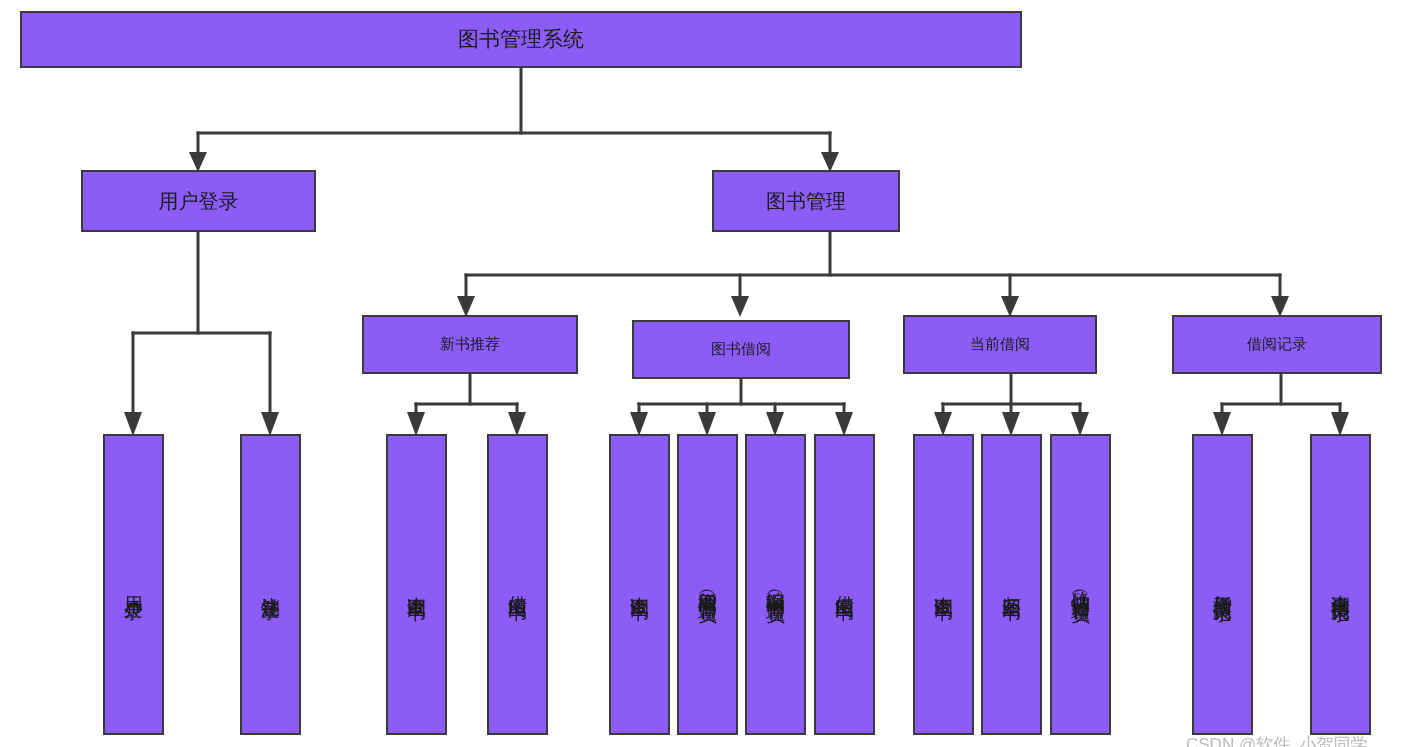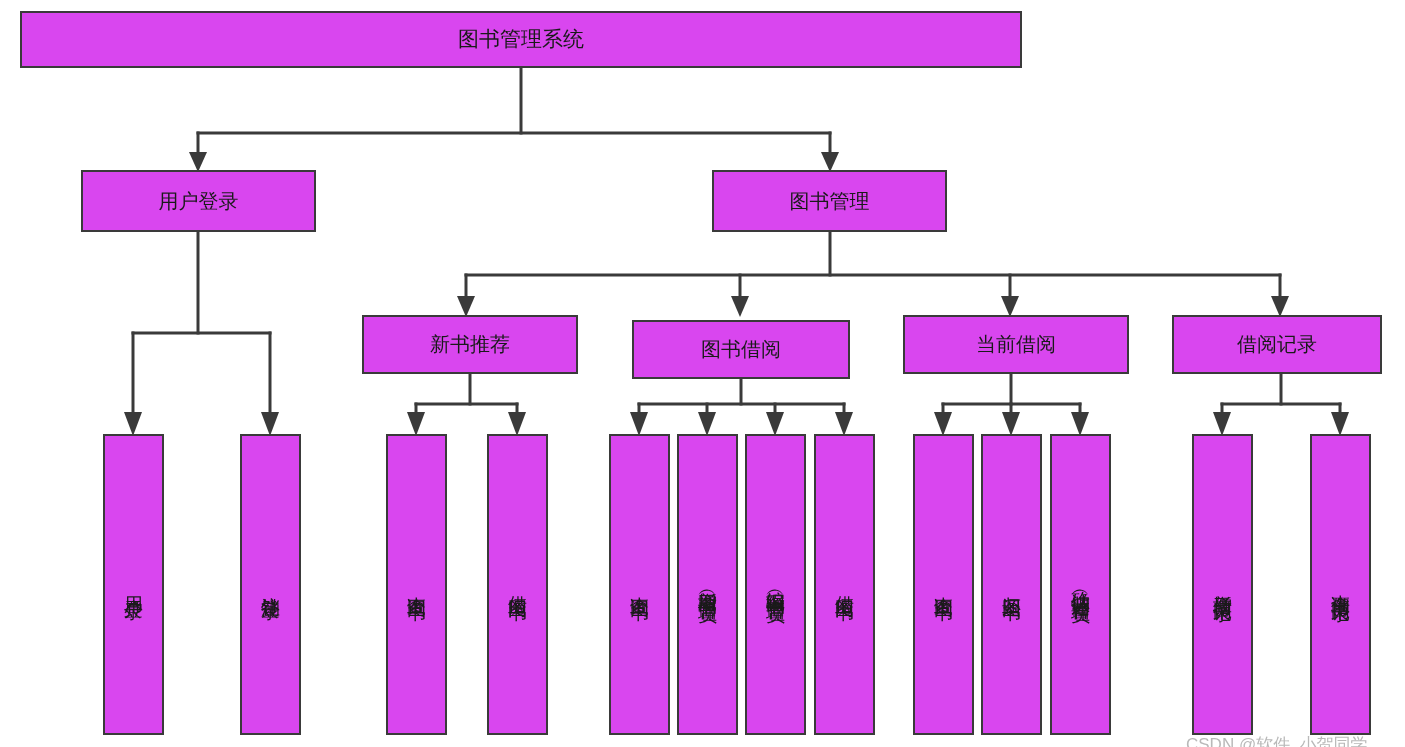--- a/index.html
+++ b/index.html
@@ -22,38 +22,38 @@
     position: absolute;
     left: 0;
     top: 0;
     width: 1405px;
     height: 747px;
     pointer-events: none;
   }
   .node {
     position: absolute;
     box-sizing: border-box;
-    background: #d946ef;
+    background: #8b5cf6;
     border: 2px solid #3a3a3a;
     display: flex;
     align-items: center;
     justify-content: center;
     color: #1a1a1a;
     line-height: 1.25;
     text-align: center;
     z-index: 2;
   }
   .node.root {
     font-size: 21px;
   }
   .node.lvl2 {
     font-size: 20px;
   }
   .node.lvl3 {
-    font-size: 20px;
+    font-size: 15px;
   }
   .node.leaf {
     font-size: 19px;
     writing-mode: vertical-rl;
     text-orientation: upright;
     letter-spacing: 2px;
     align-items: center;
     justify-content: center;
     padding: 4px 0;
   }
@@ -158,31 +158,31 @@
     </g>
   </svg>
 
   <div class="node root" style="left:20px; top:11px; width:1002px; height:57px;">
     <span>图书管理系统</span>
   </div>
 
   <div class="node lvl2" style="left:81px; top:170px; width:235px; height:62px;">
     <span>用户登录</span>
   </div>
-  <div class="node lvl2" style="left:712px; top:170px; width:235px; height:62px;">
+  <div class="node lvl2" style="left:712px; top:170px; width:188px; height:62px;">
     <span>图书管理</span>
   </div>
 
   <div class="node lvl3" style="left:362px; top:315px; width:216px; height:59px;">
     <span>新书推荐</span>
   </div>
   <div class="node lvl3" style="left:632px; top:320px; width:218px; height:59px;">
     <span>图书借阅</span>
   </div>
-  <div class="node lvl3" style="left:903px; top:315px; width:226px; height:59px;">
+  <div class="node lvl3" style="left:903px; top:315px; width:194px; height:59px;">
     <span>当前借阅</span>
   </div>
   <div class="node lvl3" style="left:1172px; top:315px; width:210px; height:59px;">
     <span>借阅记录</span>
   </div>
 
   <div class="node leaf" style="left:103px; top:434px; width:61px; height:301px;">
     <span class="vtext">用户登录</span>
   </div>
   <div class="node leaf" style="left:240px; top:434px; width:61px; height:301px;">

